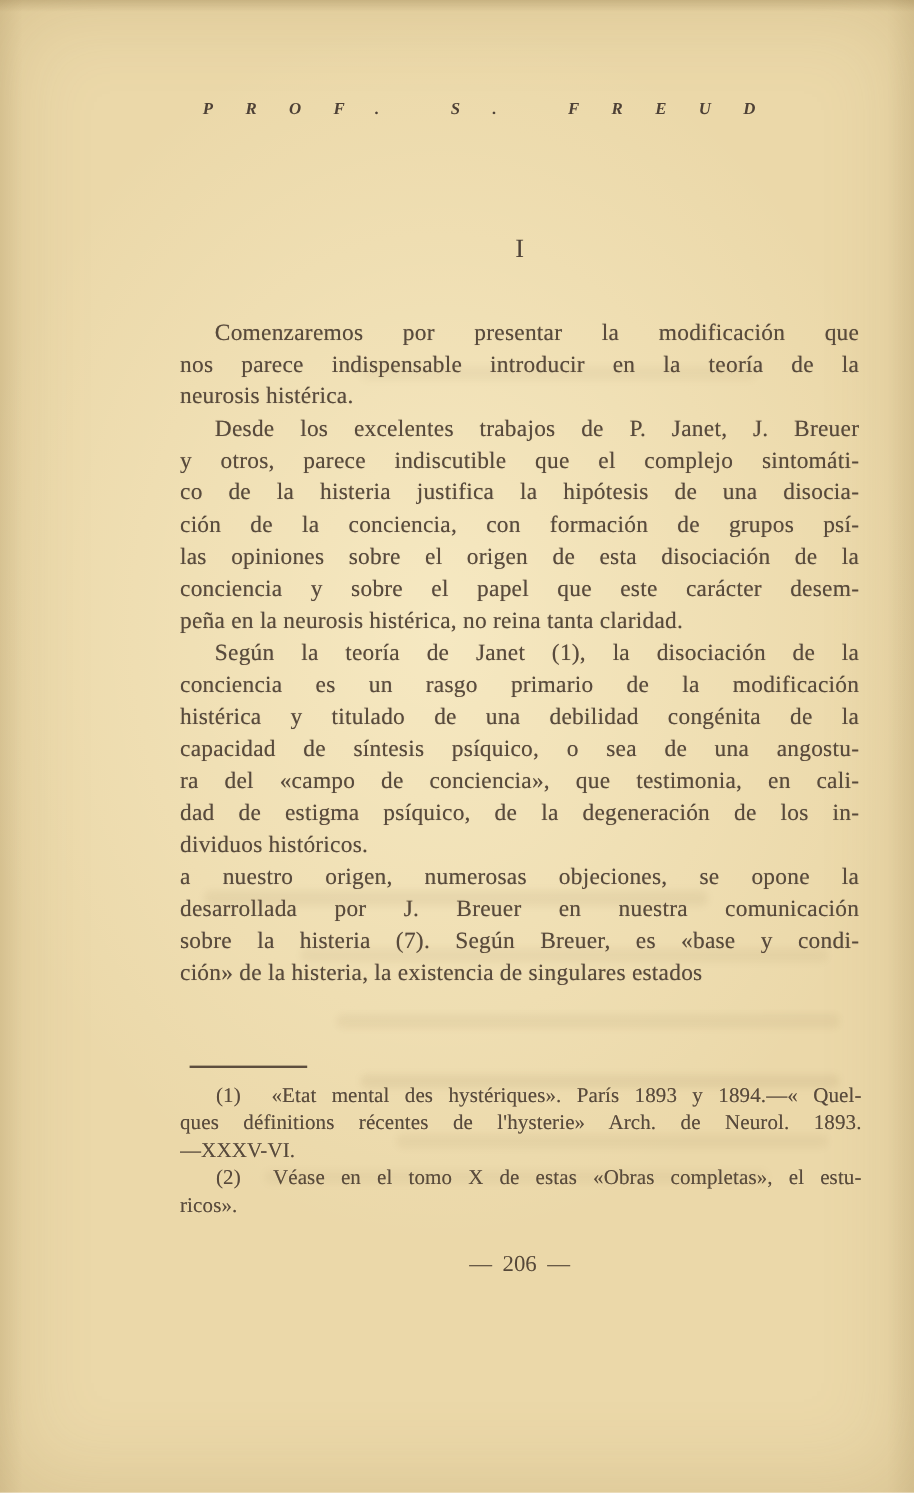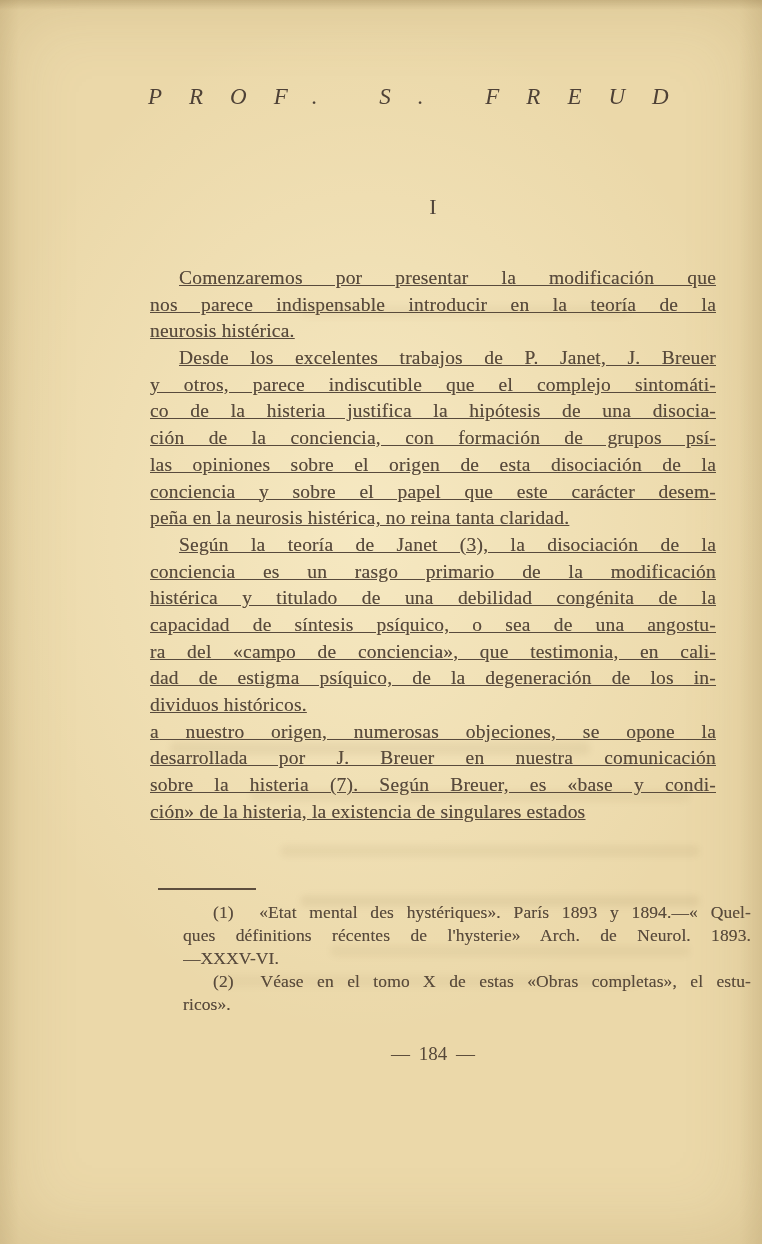--- a/index.html
+++ b/index.html
@@ -17,24 +17,24 @@
     color: #584a3c;
   }
   .page::after {
     content: "";
     position: absolute; inset: 0;
     box-shadow: inset 0 0 70px 8px rgba(150,118,62,0.20);
     pointer-events: none;
   }
   .header {
     position: absolute;
-    left: 148px; top: 84px; width: 566px;
+    left: 169px; top: 84px; width: 566px;
     font-style: italic;
-    font-weight: normal;
-    font-size: 23px;
+    font-weight: bold;
+    font-size: 14px;
     letter-spacing: 27px;
     word-spacing: 2px;
     white-space: nowrap;
     color: #4e4136;
   }
   .section-number {
     position: absolute;
     left: 150px; top: 194px; width: 566px;
     text-align: center;
     font-size: 22px;
@@ -47,37 +47,35 @@
     letter-spacing: 0.2px;
     text-shadow: 0 0 0.6px rgba(88,74,60,0.55);
   }
   .body-text .tline {
     height: 26.7px;
     line-height: 26.7px;
     max-height: 26.7px;
     overflow: hidden;
     text-align: justify;
     text-align-last: justify;
-    text-decoration: underline;
   }
   .tline.pend { text-align-last: left; }
   .tline.indent { text-indent: 29px; }
   .footnote-rule {
     position: absolute;
     left: 158px; top: 888px;
     width: 98px; height: 2px;
     background: #5d4e3e;
   }
   .footnotes {
     position: absolute;
     left: 150px; top: 901px; width: 568px;
     font-size: 17.5px;
     letter-spacing: 0.1px;
     text-shadow: 0 0 0.5px rgba(88,74,60,0.5);
-    margin-left: 33px;
   }
   .footnotes .tline {
     height: 23px;
     line-height: 23px;
     max-height: 23px;
     overflow: hidden;
     text-align: justify;
     text-align-last: justify;
   }
   .footnotes .tline.indent { text-indent: 30px; }
@@ -116,41 +114,41 @@
       <div class="tline indent">Comenzaremos por presentar la modificación que</div>
       <div class="tline">nos parece indispensable introducir en la teoría de la</div>
       <div class="tline pend">neurosis histérica.</div>
       <div class="tline indent">Desde los excelentes trabajos de P. Janet, J. Breuer</div>
       <div class="tline">y otros, parece indiscutible que el complejo sintomáti-</div>
       <div class="tline">co de la histeria justifica la hipótesis de una disocia-</div>
       <div class="tline">ción de la conciencia, con formación de grupos psí-</div>
       <div class="tline">las opiniones sobre el origen de esta disociación de la</div>
       <div class="tline">conciencia y sobre el papel que este carácter desem-</div>
       <div class="tline pend">peña en la neurosis histérica, no reina tanta claridad.</div>
-      <div class="tline indent">Según la teoría de Janet (3), la disociación de la</div>
+      <div class="tline indent">Según la teoría de Janet (1), la disociación de la</div>
       <div class="tline">conciencia es un rasgo primario de la modificación</div>
       <div class="tline">histérica y titulado de una debilidad congénita de la</div>
       <div class="tline">capacidad de síntesis psíquico, o sea de una angostu-</div>
       <div class="tline">ra del «campo de conciencia», que testimonia, en cali-</div>
       <div class="tline">dad de estigma psíquico, de la degeneración de los in-</div>
       <div class="tline pend">dividuos históricos.</div>
       <div class="tline">a nuestro origen, numerosas objeciones, se opone la</div>
       <div class="tline">desarrollada por J. Breuer en nuestra comunicación</div>
       <div class="tline">sobre la histeria (7). Según Breuer, es «base y condi-</div>
       <div class="tline pend">ción» de la histeria, la existencia de singulares estados</div>
     </div>
   <div class="footnote-rule"></div>
   <div class="footnotes" id="footnotes">
       <div class="tline indent">(1)&nbsp;&nbsp;«Etat mental des hystériques». París 1893 y 1894.—« Quel-</div>
       <div class="tline">ques définitions récentes de l'hysterie» Arch. de Neurol. 1893.</div>
       <div class="tline pend">—XXXV-VI.</div>
       <div class="tline indent">(2)&nbsp;&nbsp;Véase en el tomo X de estas «Obras completas», el estu-</div>
       <div class="tline pend">ricos».</div>
     </div>
-  <div class="page-number">— 184 —</div>
+  <div class="page-number">— 206 —</div>
 
   <div class="ghost g1"></div>
   <div class="ghost g2"></div>
   <div class="ghost g3"></div>
   <div class="ghost g4"></div>
   <div class="ghost g5"></div>
   <div class="ghost g6"></div>
   <div class="ghost g7"></div>
 </div>
 

